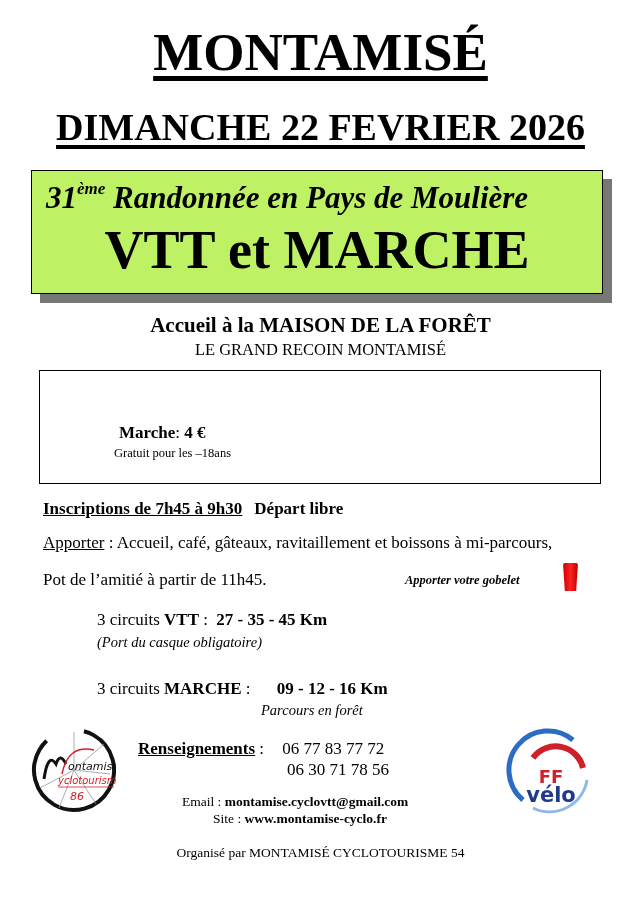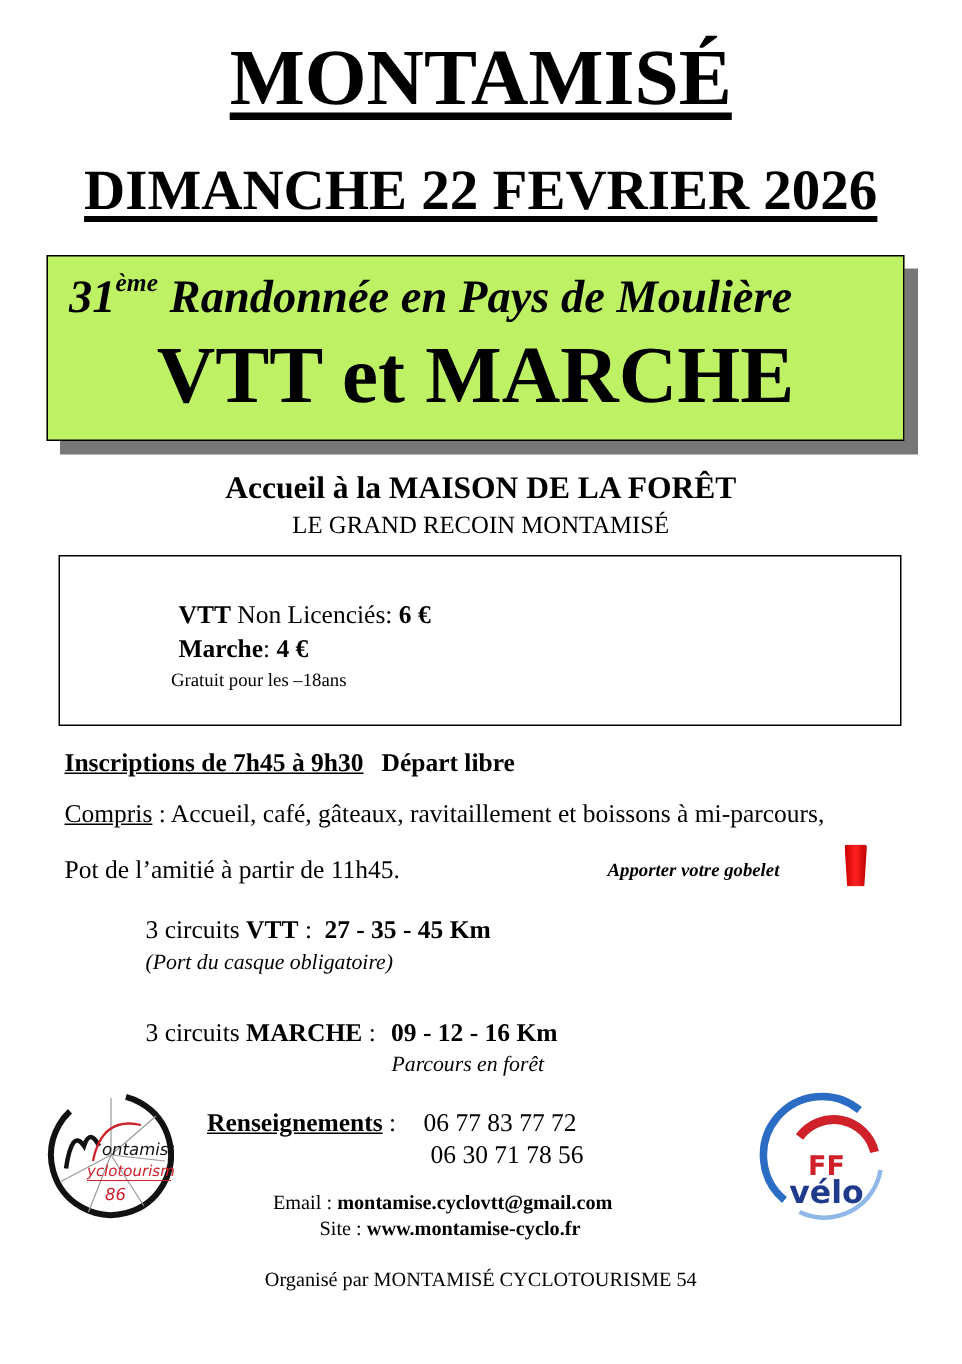--- a/index.html
+++ b/index.html
@@ -33,47 +33,44 @@
 
 <div class="abs box">
   <div class="sub"><span>31</span><sup>ème</sup> <span>Randonnée en Pays de Moulière</span></div>
   <div class="big">VTT et MARCHE</div>
 </div>
 
 <div class="abs center accueil">Accueil à la MAISON DE LA FORÊT</div>
 <div class="abs center lieu">LE GRAND RECOIN MONTAMISÉ</div>
 
 <div class="abs tarifs">
-  <div class="tline" style="left:79px;top:29px;">
-    <span class="b">VTT</span><span> Non Licenciés: </span><span class="b">6 €</span>
-  </div>
   <div class="tline" style="left:79px;top:52px;">
     <span class="b">Marche</span><span>: </span><span class="b">4 €</span>
   </div>
   <div class="tline small" style="left:74px;top:75px;font-size:12.5px;">Gratuit pour les –18ans</div>
 </div>
 
 <div class="line" style="left:43px;top:499px;">
   <span class="b u">Inscriptions de 7h45 à 9h30</span><span class="b" style="margin-left:12px;">Départ libre</span>
 </div>
 <div class="line" style="left:43px;top:533px;">
-  <span class="u">Compris</span><span> : Accueil, café, gâteaux, ravitaillement et boissons à mi-parcours,</span>
+  <span class="u">Apporter</span><span> : Accueil, café, gâteaux, ravitaillement et boissons à mi-parcours,</span>
 </div>
 <div class="line" style="left:43px;top:570px;">Pot de l’amitié à partir de 11h45.</div>
 <div class="line i b" style="left:405px;top:573px;font-size:12.5px;">Apporter votre gobelet</div>
 <div class="cup"></div>
 
 <div class="line" style="left:97px;top:610px;">
   <span>3 circuits </span><span class="b">VTT</span><span> :</span>
   <span class="b" style="margin-left:4px;">27 - 35 - 45 Km</span>
 </div>
 <div class="line i" style="left:97px;top:634px;font-size:14.5px;">(Port du casque obligatoire)</div>
 <div class="line" style="left:97px;top:679px;">
   <span>3 circuits </span><span class="b">MARCHE</span><span> :</span>
-  <span class="b" style="margin-left:6px;">09 - 12 - 16 Km</span>
+  <span class="b" style="margin-left:22px;">09 - 12 - 16 Km</span>
 </div>
 <div class="line i" style="left:261px;top:702px;font-size:14.5px;">Parcours en forêt</div>
 
 <div class="abs" style="left:24px;top:724px;width:92px;height:92px;">
   <svg width="92" height="92" viewBox="0 0 92 92">
     <circle cx="50" cy="46" r="40" fill="none" stroke="#111" stroke-width="4" stroke-dasharray="200 40" transform="rotate(-60 50 46)"></circle>
     <g stroke="#999" stroke-width="0.8">
       <line x1="50" y1="46" x2="50" y2="8"></line>
         <line x1="50" y1="46" x2="80" y2="20"></line>
         <line x1="50" y1="46" x2="86" y2="50"></line>

